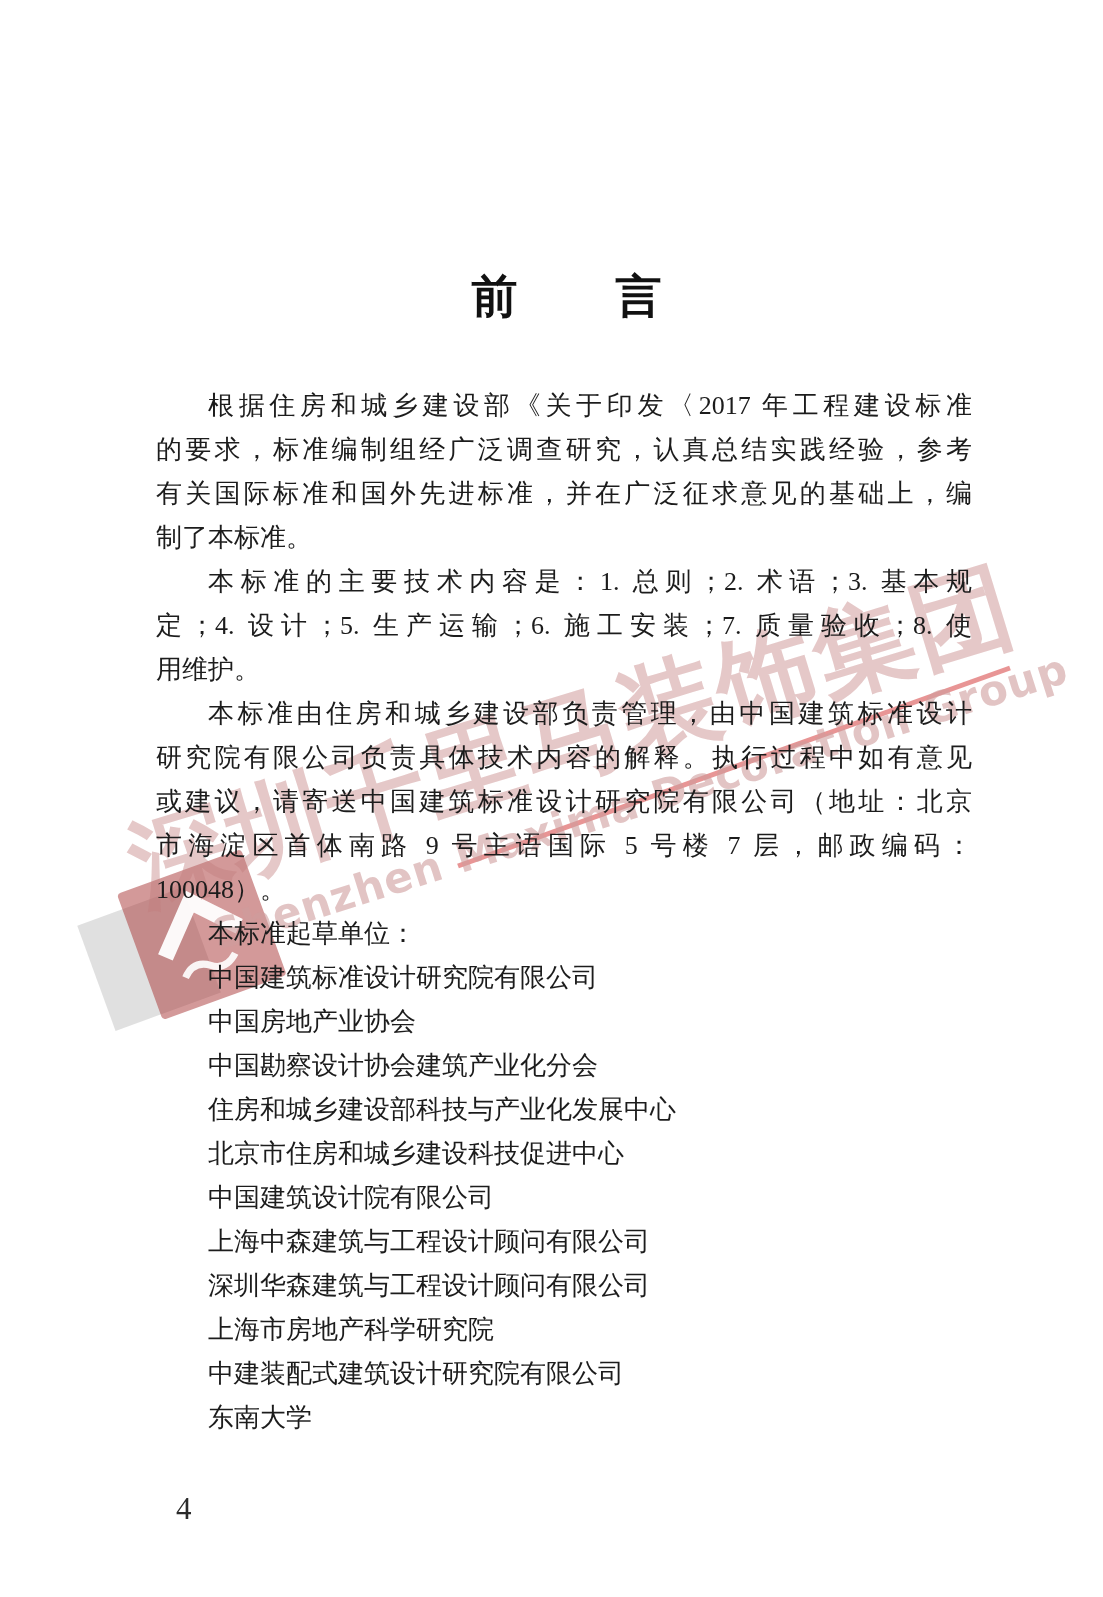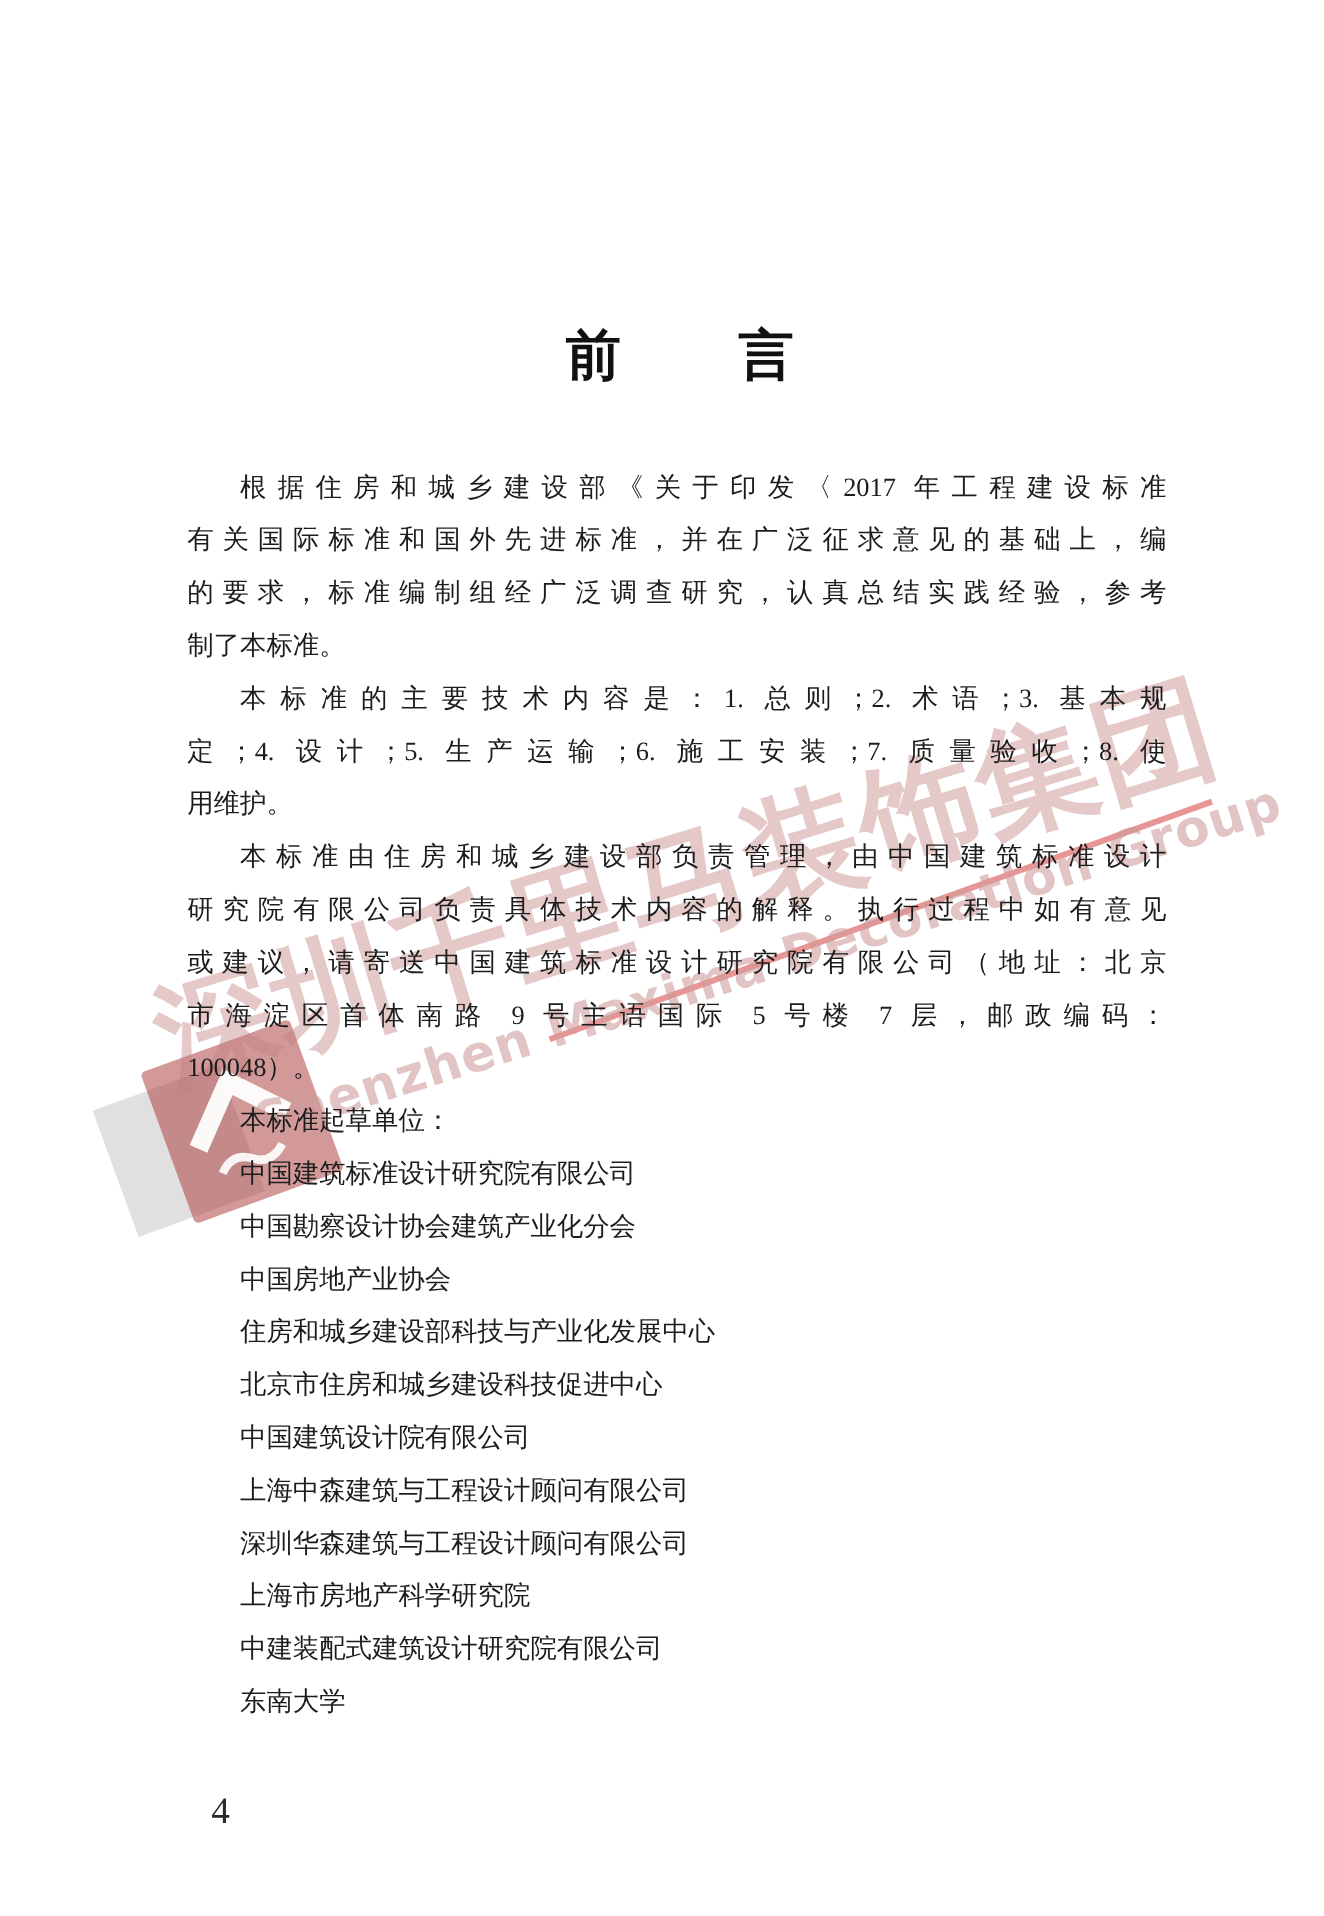--- a/index.html
+++ b/index.html
@@ -13,21 +13,21 @@
   #doc{position:absolute;left:16px;top:0;width:1103px;height:1597px;z-index:2;text-decoration:underline;}
   .page-title{
     position:absolute;top:266px;left:0;width:1103px;
     text-align:center;font-size:46px;font-weight:bold;letter-spacing:2px;
     color:#111;
   }
   .content{
     position:absolute;left:140px;top:384px;width:816px;
   }
   .ln{
-    height:44px;line-height:44px;font-size:22px;
+    height:44px;line-height:44px;font-size:26px;
     text-align:justify;text-align-last:justify;
     white-space:nowrap;
   }
   .ln.first{text-indent:2em;}
   .ln.last{text-align:center;text-align-last:left;white-space:normal;}
   .ln.indent{text-align:right;text-align-last:left;text-indent:2em;white-space:normal;}
   .page-number{
     position:absolute;left:160px;top:1492px;
     font-size:31px;line-height:34px;color:#2a2a2a;
   }
@@ -60,44 +60,44 @@
 </svg>
 
 <div id="doc">
 
   <div class="page-title">前　　言</div>
 
   <div class="content">
 
     <div>
       <div class="ln first">根据住房和城乡建设部《关于印发〈2017 年工程建设标准</div>
+      <div class="ln">的要求，标准编制组经广泛调查研究，认真总结实践经验，参考</div>
       <div class="ln">有关国际标准和国外先进标准，并在广泛征求意见的基础上，编</div>
-      <div class="ln">的要求，标准编制组经广泛调查研究，认真总结实践经验，参考</div>
       <div class="ln last">制了本标准。</div>
     </div>
 
     <div>
       <div class="ln first">本标准的主要技术内容是：1. 总则；2. 术语；3. 基本规</div>
       <div class="ln">定；4. 设计；5. 生产运输；6. 施工安装；7. 质量验收；8. 使</div>
       <div class="ln last">用维护。</div>
     </div>
 
     <div>
       <div class="ln first">本标准由住房和城乡建设部负责管理，由中国建筑标准设计</div>
       <div class="ln">研究院有限公司负责具体技术内容的解释。执行过程中如有意见</div>
       <div class="ln">或建议，请寄送中国建筑标准设计研究院有限公司（地址：北京</div>
       <div class="ln">市海淀区首体南路 9 号主语国际 5 号楼 7 层，邮政编码：</div>
       <div class="ln last">100048）。</div>
     </div>
 
     <div>
       <div class="ln indent">本标准起草单位：</div>
       <div class="ln indent">中国建筑标准设计研究院有限公司</div>
+      <div class="ln indent">中国房地产业协会</div>
       <div class="ln indent">中国勘察设计协会建筑产业化分会</div>
-      <div class="ln indent">中国房地产业协会</div>
       <div class="ln indent">住房和城乡建设部科技与产业化发展中心</div>
       <div class="ln indent">北京市住房和城乡建设科技促进中心</div>
       <div class="ln indent">中国建筑设计院有限公司</div>
       <div class="ln indent">上海中森建筑与工程设计顾问有限公司</div>
       <div class="ln indent">深圳华森建筑与工程设计顾问有限公司</div>
       <div class="ln indent">上海市房地产科学研究院</div>
       <div class="ln indent">中建装配式建筑设计研究院有限公司</div>
       <div class="ln indent">东南大学</div>
     </div>
   </div>

